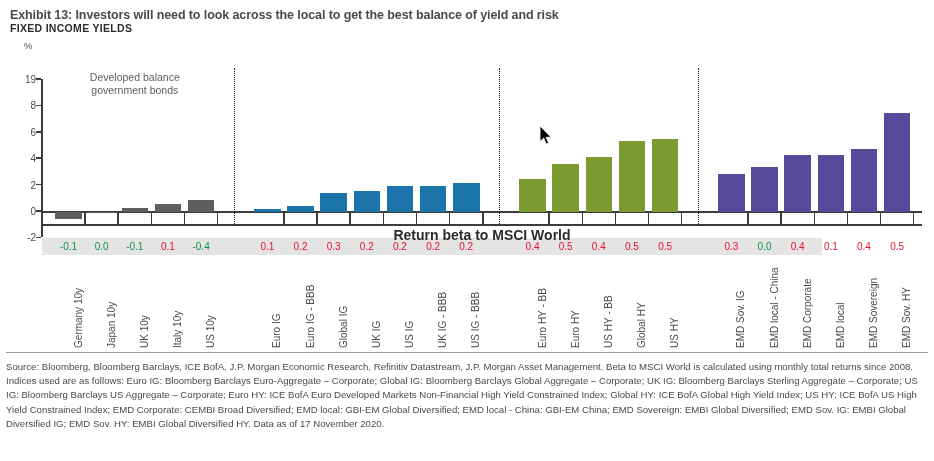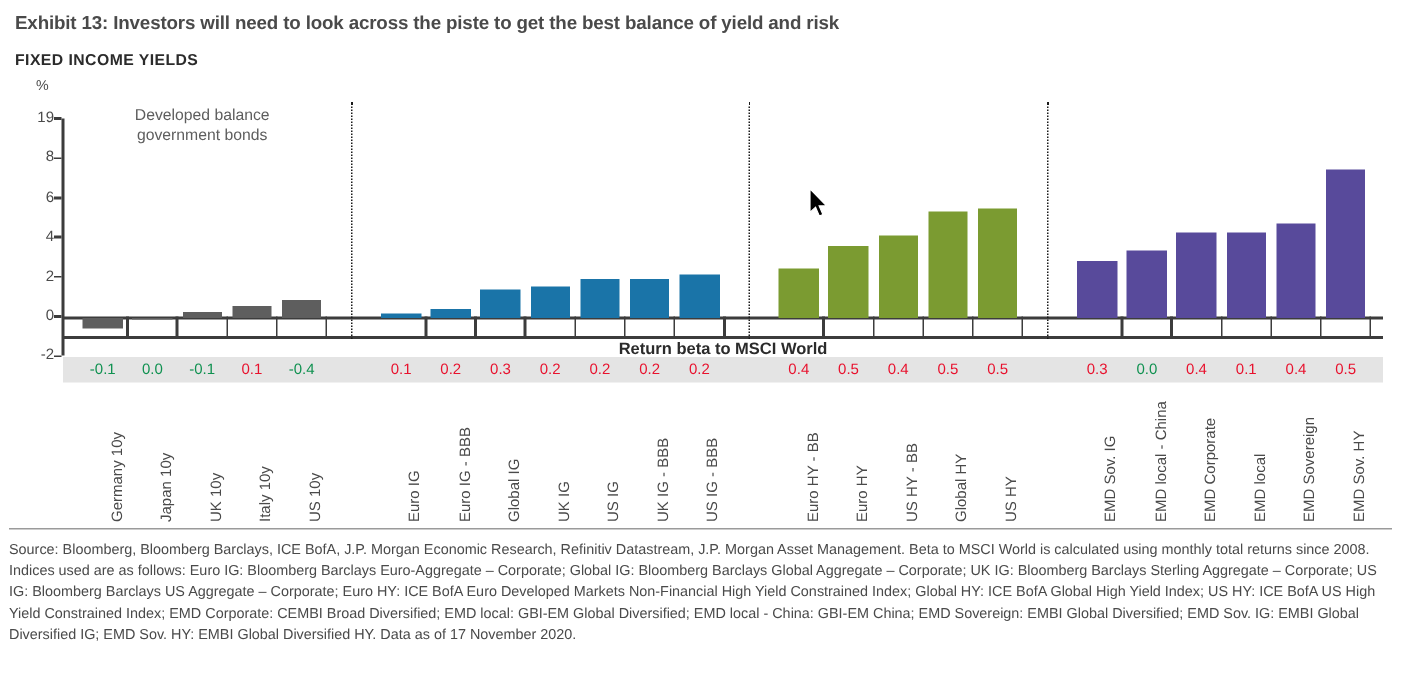--- a/index.html
+++ b/index.html
@@ -25,21 +25,20 @@
     font-weight: bold;
     color: #4a4a4a;
     letter-spacing: -0.1px;
     white-space: nowrap;
   }
   #chart-subtitle {
     font-size: 10.5px;
     font-weight: bold;
     color: #2b2b2b;
     letter-spacing: 0.3px;
-    margin-top: 12px;
   }
   #yaxis-unit {
     font-size: 9.5px;
     color: #4a4a4a;
     margin-top: 6px;
     margin-left: 14px;
   }
 
   
   #plot-wrap {
@@ -148,32 +147,32 @@
     font-size: 10.5px;
     line-height: 12.5px;
     text-align: center;
     white-space: pre-line;
   }
 
   
   #axis-caption {
     position: absolute;
     top: 167px;
-    font-size: 11px;
+    font-size: 14px;
     font-weight: bold;
     color: #2b2b2b;
     text-align: center;
   }
 
   
   #beta-band {
     position: absolute;
     left: 42px;
     top: 178px;
-    width: 880px;
+    width: 780px;
     height: 17px;
     background: #e4e4e4;
   }
   .beta-val {
     position: absolute;
     top: 0;
     height: 17px;
     line-height: 17px;
     text-align: center;
     font-size: 10px;
@@ -227,21 +226,21 @@
     font-size: 9.6px;
     line-height: 14.2px;
     color: #4a4a4a;
     text-align: left;
   }
 </style>
 </head>
 <body>
 
 <div id="header">
-  <div id="chart-title">Exhibit 13: Investors will need to look across the piste to get the best balance of yield and risk</div>
+  <div id="chart-title">Exhibit 13: Investors will need to look across the local to get the best balance of yield and risk</div>
   <div id="chart-subtitle">FIXED INCOME YIELDS</div>
   <div id="yaxis-unit">%</div>
 </div>
 
 <div id="plot-wrap">
   <div id="y-axis-col">
       <div class="y-tick-label" style="top: 177.4px;">-2</div>
       <div class="y-tick-label" style="top: 151px;">0</div>
       <div class="y-tick-label" style="top: 124.6px;">2</div>
       <div class="y-tick-label" style="top: 98.2px;">4</div>

